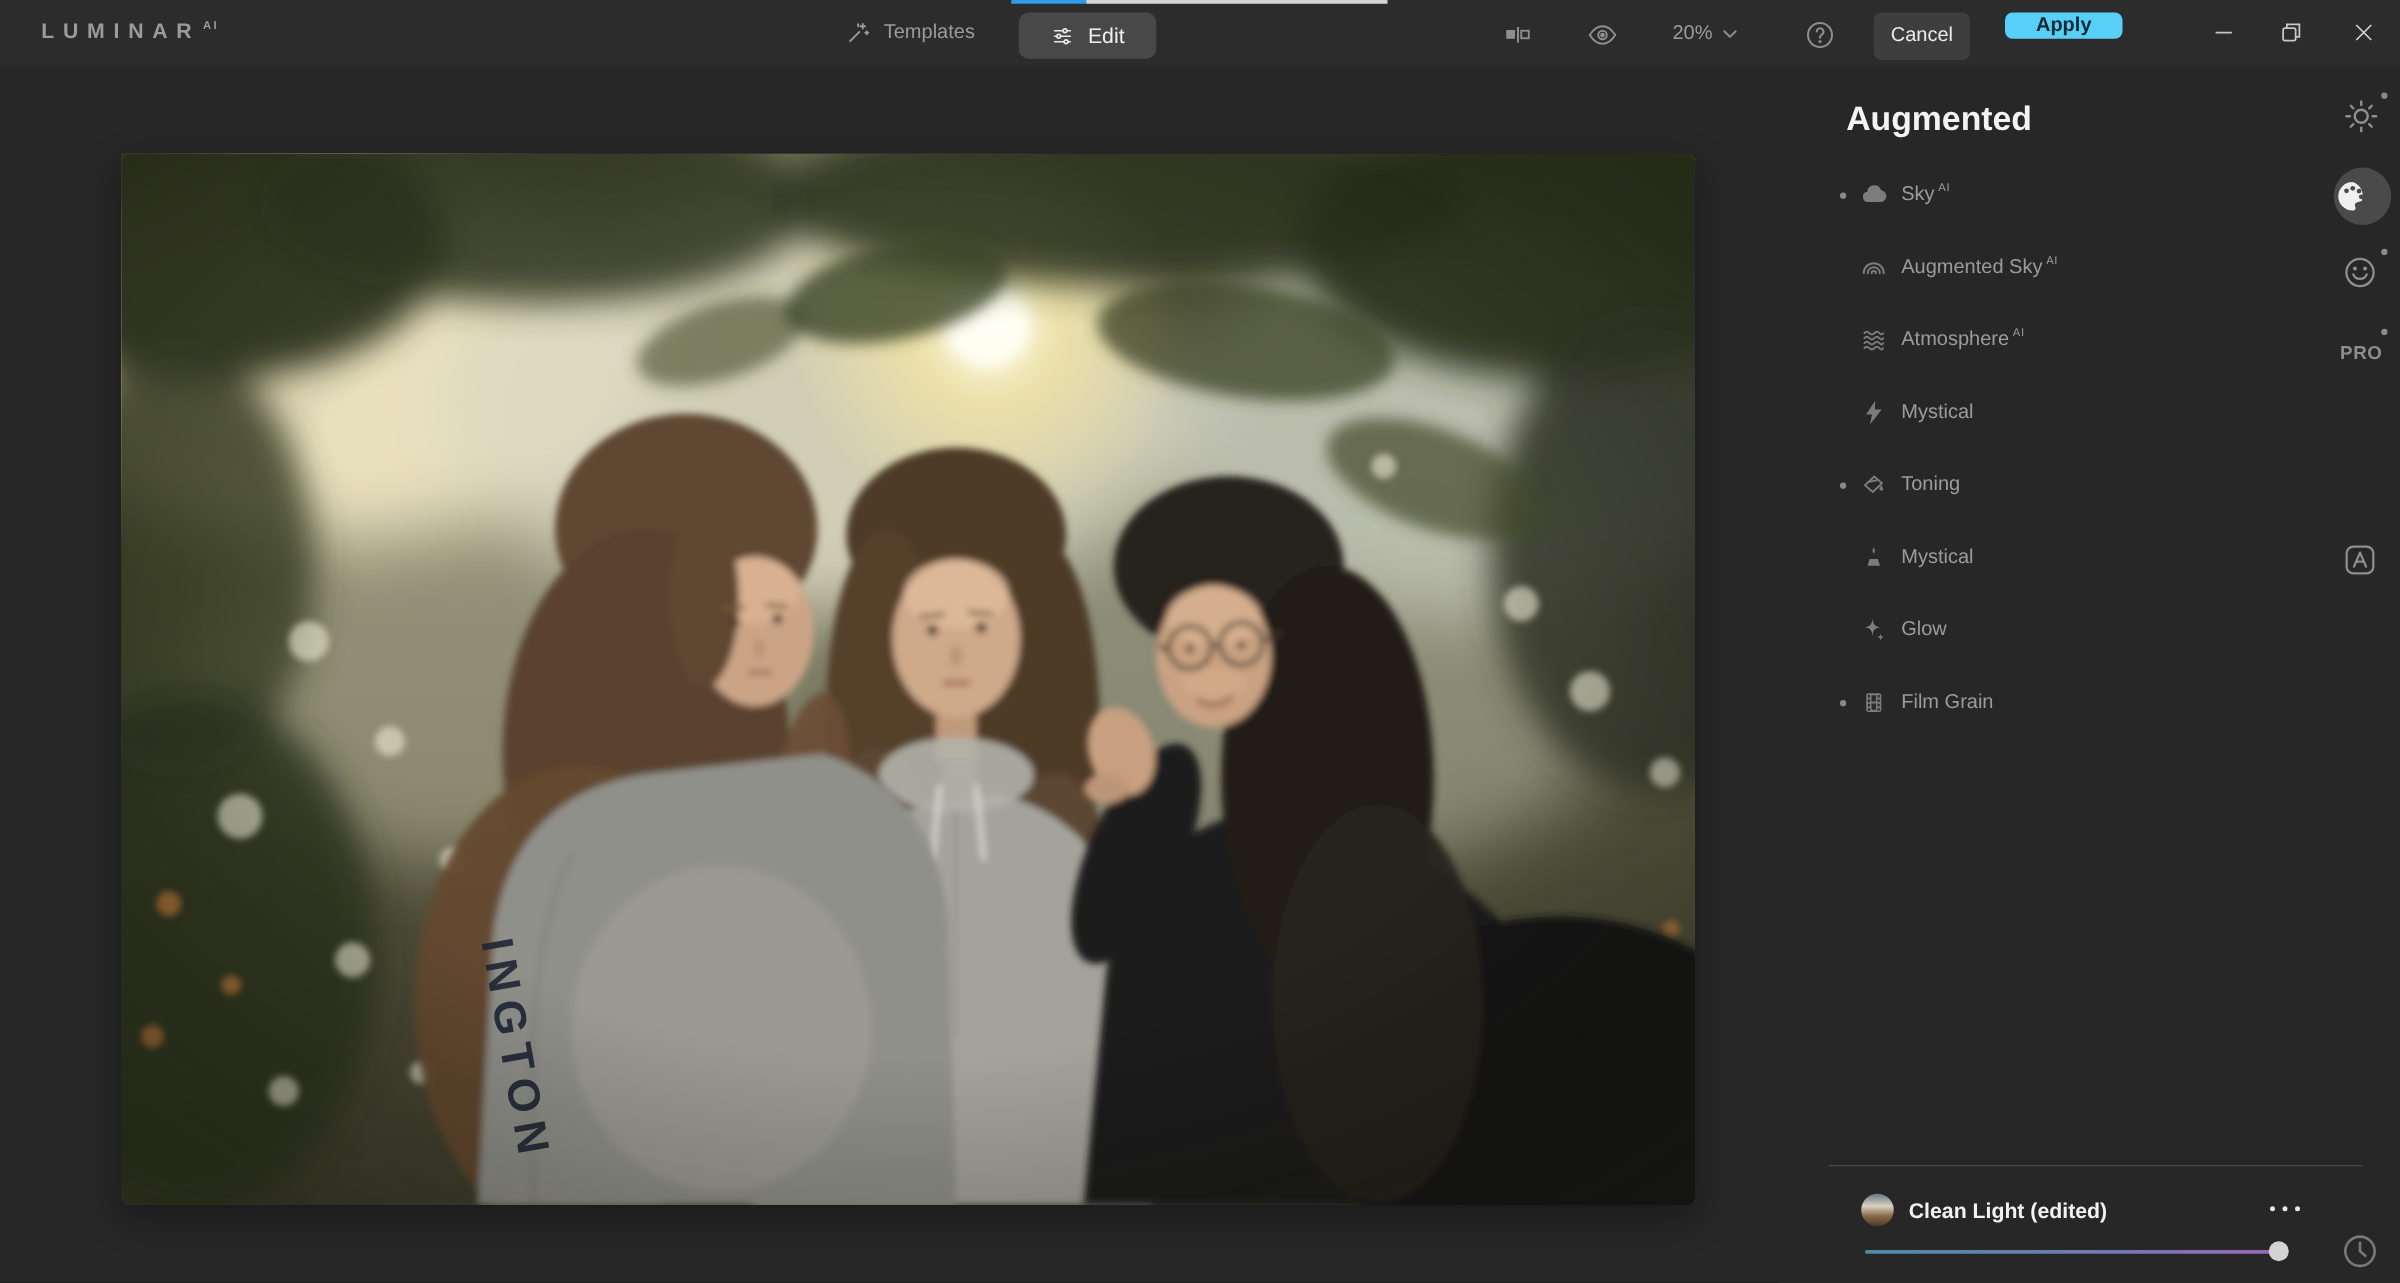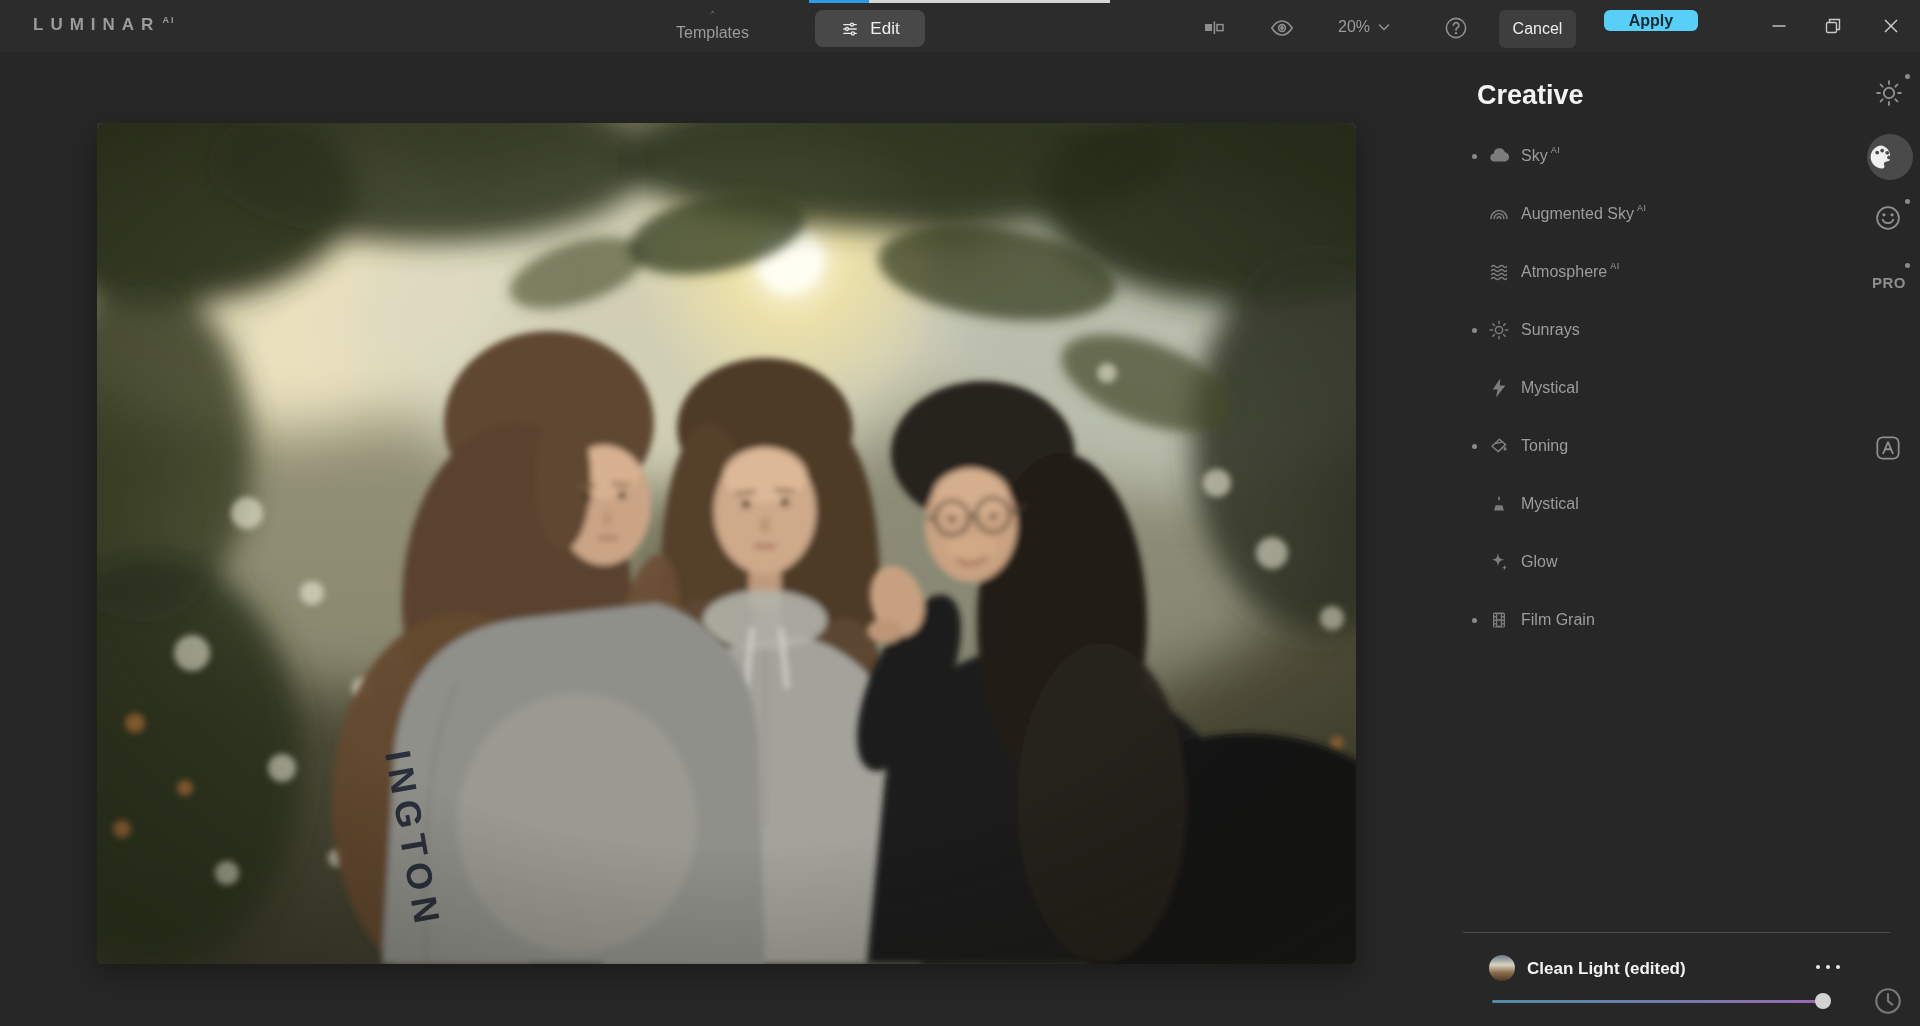--- a/index.html
+++ b/index.html
@@ -7,21 +7,21 @@
   body { font-family:"Liberation Sans", sans-serif; }
   .app { position:relative; width:1920px; height:1026px; background:#272727; overflow:hidden; }
 
   
   .topbar { position:absolute; left:0; top:0; width:1920px; height:52px; background:#2C2C2C; }
   .accent-blue  { position:absolute; left:809px; top:0; width:60px;  height:3px; }
   .accent-light { position:absolute; left:869px; top:0; width:241px; height:3px; background:#D6D6D6; }
   .logo { position:absolute; left:33px; top:15px; font-size:17px; font-weight:600; letter-spacing:7px; color:#9B9B9B; white-space:nowrap; }
   .logo .sup { font-size:9px; letter-spacing:2px; position:relative; top:-7px; margin-left:2px; }
   .tb-btn { position:absolute; display:flex; align-items:center; justify-content:center; cursor:default; }
-  .templates-btn { left:676px; top:10px; height:32px; gap:9px; color:#9B9B9B; font-size:16px;flex-direction:column; }
+  .templates-btn { left:676px; top:10px; height:32px; gap:9px; color:#9B9B9B; font-size:16px; }
   .edit-btn { left:815px; top:10px; width:110px; height:37px; gap:10px; background:#484848; border-radius:8px; color:#F0F0F0; font-size:17px; }
   .icon-btn { width:32px; height:32px; }
   .compare-btn { left:1198px; top:12px; }
   .eye-btn { left:1266px; top:12px; }
   .zoom-ctl { left:1338px; top:12px; height:30px; gap:6px; color:#9B9B9B; font-size:16px; }
   .help-btn { left:1440px; top:12px; }
   .cancel-btn { left:1499px; top:10px; width:77px; height:38px; background:#3E3E3E; border-radius:6px; color:#ECECEC; font-size:16px; }
   .apply-btn { left:1604px; top:10px; width:94px; height:21px; border-radius:6px; font-size:16px; font-weight:600; color:#0F2833; }
   .win-btn { top:0; width:50px; height:52px; }
   .min-btn { left:1754px; } .restore-btn { left:1808px; } .close-btn { left:1866px; }
@@ -436,21 +436,21 @@
         <ellipse cx="874" cy="424" rx="26" ry="13" fill="#D8AF8C" opacity="0.5"></ellipse>
         <path d="M862 437 Q874 446 888 435" stroke="#A26B52" stroke-width="4" fill="none" stroke-linecap="round"></path>
       </g>
 
       <text transform="translate(288 630) rotate(80)" font-family="Liberation Sans, sans-serif" font-size="36" font-weight="bold" letter-spacing="7" fill="#222836" opacity="0.92"><tspan id="sleeve-text-tspan">INGTON</tspan></text>
 
       <rect width="1259" height="841" fill="url(#vig)"></rect>
     </svg>
   </div>
 
-  <div class="panel-title">Creative</div>
+  <div class="panel-title">Augmented</div>
 
   <div class="creative-list">
       <div class="c-item">
       <span class="dot" style="visibility: visible;"></span>
       <svg class="ic">
           <use href="#icon-cloud" xlink:href="#icon-cloud"></use>
         </svg>
       <span class="lbl">Sky</span>
       <span class="sup">AI</span>
     </div>
@@ -462,28 +462,20 @@
       <span class="lbl">Augmented Sky</span>
       <span class="sup">AI</span>
     </div>
       <div class="c-item">
       <span class="dot" style="visibility: hidden;"></span>
       <svg class="ic">
           <use href="#icon-atmosphere" xlink:href="#icon-atmosphere"></use>
         </svg>
       <span class="lbl">Atmosphere</span>
       <span class="sup">AI</span>
-    </div>
-      <div class="c-item">
-      <span class="dot" style="visibility: visible;"></span>
-      <svg class="ic">
-          <use href="#icon-sunrays" xlink:href="#icon-sunrays"></use>
-        </svg>
-      <span class="lbl">Sunrays</span>
-
     </div>
       <div class="c-item">
       <span class="dot" style="visibility: hidden;"></span>
       <svg class="ic">
           <use href="#icon-lightning" xlink:href="#icon-lightning"></use>
         </svg>
       <span class="lbl">Mystical</span>
 
     </div>
       <div class="c-item">

